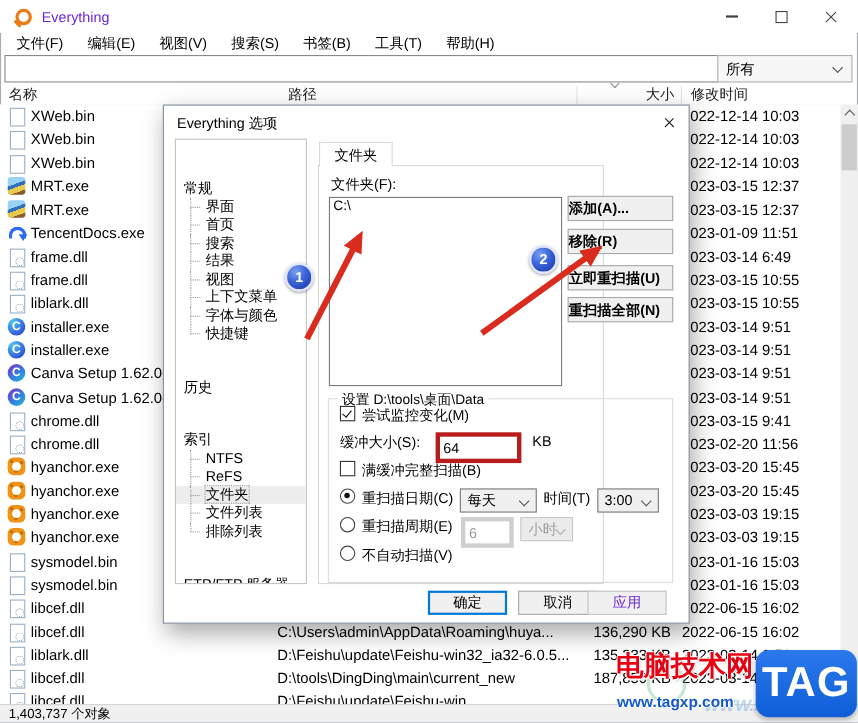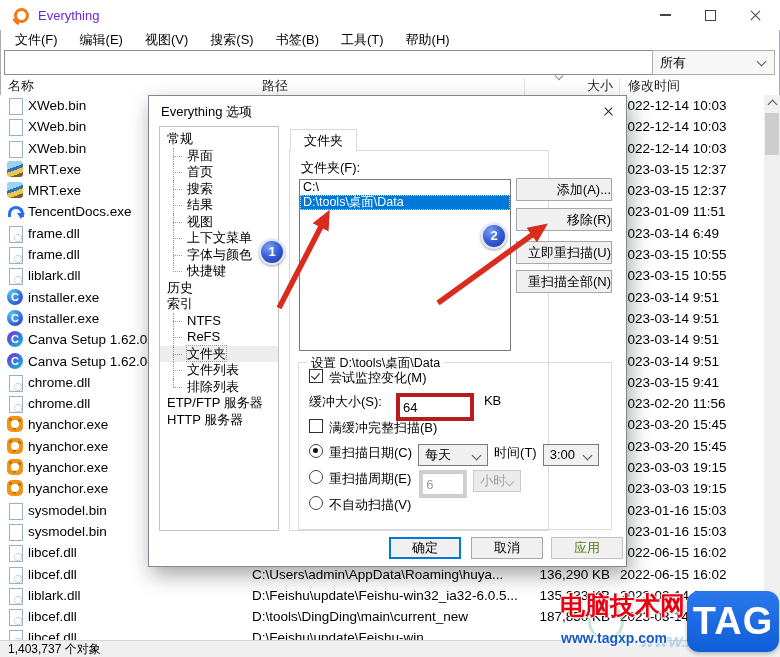--- a/index.html
+++ b/index.html
@@ -75,55 +75,55 @@
        box-shadow:3px 8px 20px rgba(0,0,0,.35);z-index:50;font-size:13px;}
   .dlg-title{position:absolute;left:0;top:0;right:0;height:28px;}
   .dlg-title-text{position:absolute;left:12px;top:7px;font-size:13px;}
   .dlg-x{position:absolute;right:9px;top:7px;width:18px;height:16px;display:flex;align-items:center;justify-content:center;}
   .g-x2{position:relative;width:11px;height:11px;}
   .g-x2::before,.g-x2::after{content:"";position:absolute;left:0;top:5px;width:11px;height:1.4px;background:#222;}
   .g-x2::before{transform:rotate(45deg)}.g-x2::after{transform:rotate(-45deg)}
   .tree{position:absolute;left:10px;top:30px;width:120px;height:405px;border:1px solid #c3c3c3;padding-top:4px;
         box-sizing:border-box;overflow:hidden;background:#fff;}
   .ti{position:relative;height:16.5px;line-height:16.5px;white-space:nowrap;}
-  .ti[data-depth="0"]{padding-left:7px;}
+  .ti[data-depth="0"]{padding-left:7px;margin-top:32px;}
   .ti[data-depth="1"]{padding-left:27px;}
   .ti[data-depth="1"]::before{content:"";position:absolute;left:13px;top:8px;width:9px;border-top:1px dotted #9a9a9a;}
   .ti[data-depth="1"]::after{content:"";position:absolute;left:13px;top:0;height:16.5px;border-left:1px dotted #9a9a9a;}
   .ti[data-depth="1"].last::after{height:8.5px;}
   .ti[data-state="selected"]{background:#ededed;}
   .ti[data-state="selected"] .ti-label{outline:1px dotted #9a9a9a;}
   .tab{position:absolute;left:141px;top:33px;height:21px;padding:0 13px;background:#fff;border:1px solid #d9d9d9;
        border-bottom:1px solid #fff;z-index:2;line-height:21px;}
   .pane{position:absolute;left:140px;top:54px;width:260px;height:381px;border:1px solid #d9d9d9;background:#fff;box-sizing:border-box;}
   .folders-label{position:absolute;left:11px;top:8px;}
   .lbox{position:absolute;left:9px;top:28px;width:210px;height:170px;border:1px solid #7a7a7a;background:#fff;overflow:hidden;}
   .lbi{height:15px;line-height:15px;font-size:12.5px;padding-left:3px;white-space:nowrap;}
   .lbi[data-state="selected"]{background:#0078d7;color:#fff;outline:1px dotted #bcd8f2;outline-offset:-1px;}
   .sbtn{position:absolute;left:226px;width:96px;height:23px;background:#f0f0f0;border:1px solid #a8a8a8;
-        text-align:right;line-height:21px;box-sizing:border-box;}
+        text-align:left;line-height:21px;box-sizing:border-box;font-weight:bold;}
   #b-add{top:27px}#b-remove{top:57px}#b-rescan-now{top:90px}#b-rescan-all{top:119px}
   .gbox{position:absolute;left:8px;top:211px;width:314px;height:168px;border:1px solid #dcdcdc;box-sizing:border-box;}
   .gbox-label{position:absolute;left:8px;top:-8px;background:#fff;padding:0 4px;font-size:12.5px;}
   .gbrow{position:absolute;left:10px;display:flex;align-items:flex-start;gap:6px;height:22px;}
   .cb{width:12px;height:12px;border:1px solid #333;background:#fff;position:relative;flex:none;}
   .cb.on::after{content:"";position:absolute;left:2.5px;top:0.5px;width:3.5px;height:7px;border-right:1.8px solid #111;border-bottom:1.8px solid #111;transform:rotate(40deg);}
   .rd{width:12px;height:12px;border:1px solid #444;border-radius:50%;background:#fff;position:relative;flex:none;}
   .rd.on::after{content:"";position:absolute;left:3px;top:3px;width:5px;height:5px;border-radius:50%;background:#111;}
   .tin{height:20px;border:4px solid #b91c1c;font-size:13px;padding:0 3px;box-sizing:content-box;}
   .combo{position:relative;height:22px;border:1px solid #7a7a7a;background:#f0f0f0;line-height:20px;padding-left:6px;box-sizing:border-box;}
   .combo .chev{position:absolute;right:7px;top:7px;}
   .combo.dis{border-color:#c9c9c9;background:#ebebeb;color:#9d9d9d;font-family:Liberation Serif, serif;}
   .combo.dis .chev{border-color:#b0b0b0;}
   .tin.dis{border-color:#cfcfcf;color:#9a9a9a;}
   .dbtn{position:absolute;top:441px;width:72px;height:22px;background:#f0f0f0;border:1px solid #a8a8a8;
         text-align:center;line-height:20px;box-sizing:border-box;}
   #btn-ok{left:240px;border:2px solid #0078d7;line-height:18px;}
   #btn-cancel{left:322px;}
-  #btn-apply{left:402px;color:#4d7c0f;border-color:#c2c2c2;}
+  #btn-apply{left:385px;color:#6d28d9;border-color:#c2c2c2;}
   
   .anno-svg{position:absolute;left:0;top:0;z-index:80;pointer-events:none;}
   .num{position:absolute;width:22px;height:22px;border-radius:50%;z-index:81;
        background:radial-gradient(circle at 35% 28%,#7aa0f0 0%,#3a62d8 45%,#16339e 100%);
        border:2px solid #dfe6fb;box-shadow:0 1px 3px rgba(0,0,0,.4);
        color:#fff;font-weight:bold;font-size:13px;text-align:center;line-height:22px;}
   #num1{left:259px;top:239px;}
   #num2{left:481px;top:223px;}
   
   .wm{position:absolute;left:0;top:0;right:0;bottom:0;z-index:90;pointer-events:none;}
@@ -498,21 +498,20 @@
       </div>
 
     <div class="tab">文件夹</div>
     <div class="pane">
       <div class="folders-label">文件夹(F):</div>
 
       <div class="lbox">
 
           <div class="lbi" data-state="">C:\</div>
 
-          <div class="lbi" data-state="selected">D:\tools\桌面\Data</div>
         </div>
 
       <div class="sbtn" id="b-add">添加(A)...</div>
       <div class="sbtn" id="b-remove">移除(R)</div>
       <div class="sbtn" id="b-rescan-now">立即重扫描(U)</div>
       <div class="sbtn" id="b-rescan-all">重扫描全部(N)</div>
 
       <div class="gbox">
         <span class="gbox-label">设置 D:\tools\桌面\Data</span>
 

